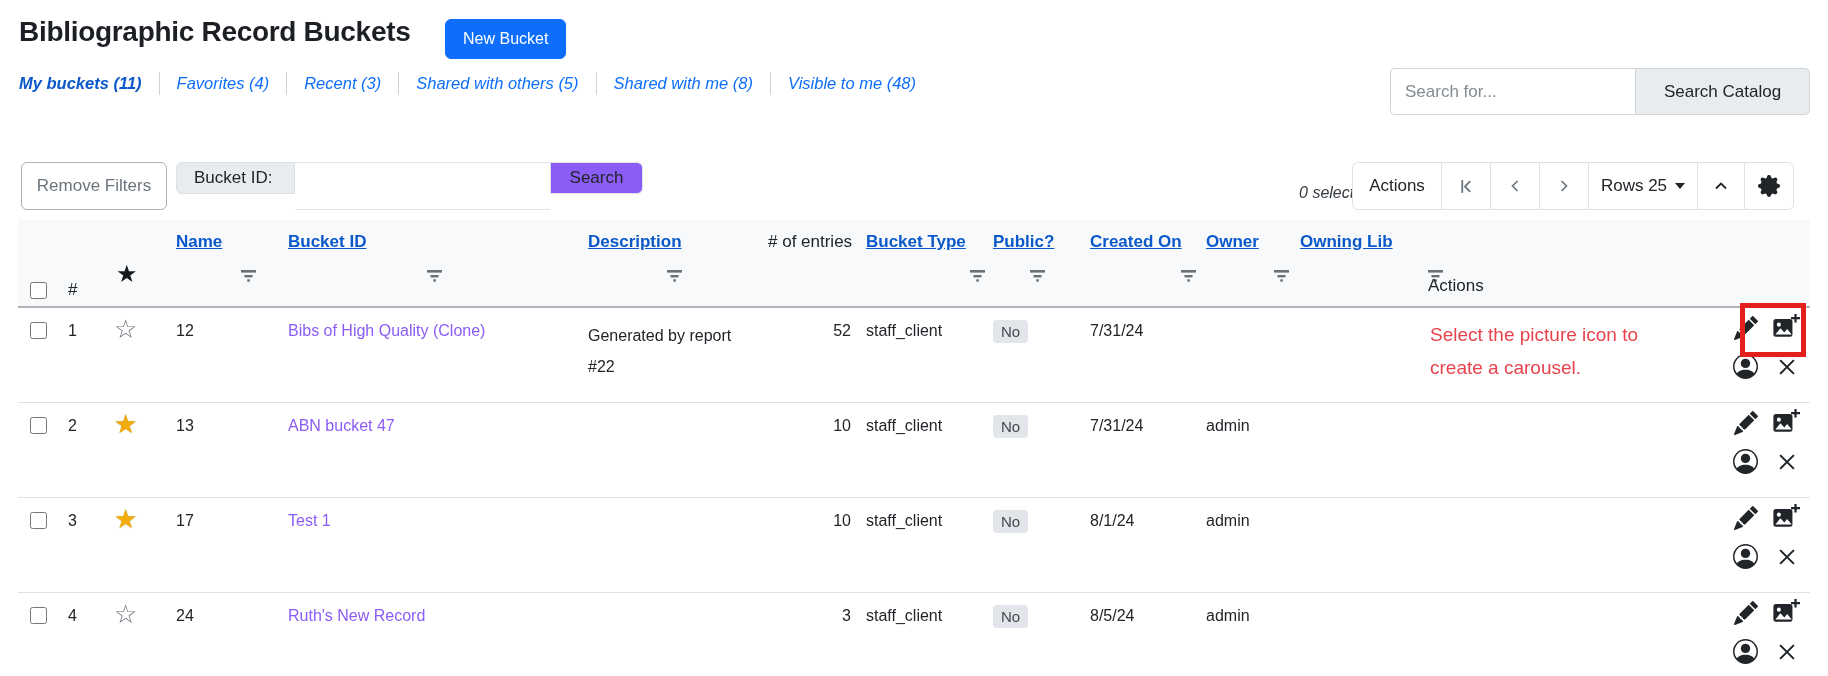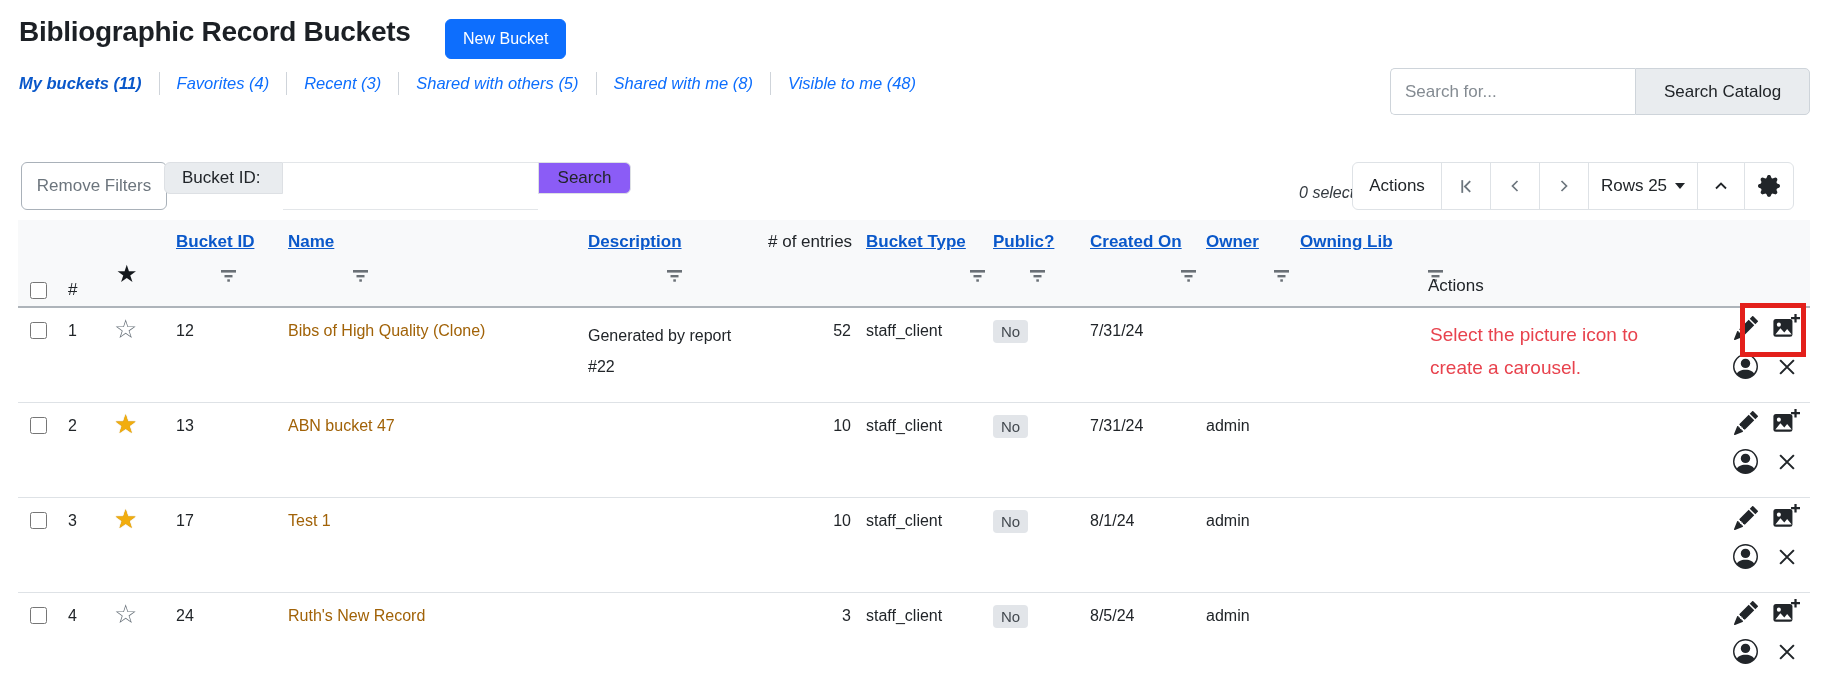--- a/index.html
+++ b/index.html
@@ -23,21 +23,21 @@
   #catalog-search-input{left:1390px;top:68px;width:245px;height:47px;box-sizing:border-box;
     border:1px solid #ced4da;border-right:none;border-radius:5px 0 0 5px;padding:0 14px;font-size:17px;
     font-family:inherit;color:#212529;}
   #catalog-search-input::placeholder{color:#848b92;}
   #catalog-search-btn{left:1635px;top:68px;width:175px;height:47px;box-sizing:border-box;background:#e9ecef;
     border:1px solid #ced4da;border-radius:0 5px 5px 0;font-size:17px;font-family:inherit;color:#212529;cursor:pointer;}
 
   
   #remove-filters-btn{left:21px;top:162px;width:146px;height:48px;box-sizing:border-box;background:#fff;
     border:1px solid #a9b1b9;border-radius:6px;color:#6c757d;font-size:17px;font-family:inherit;cursor:pointer;}
-  .bucket-id-group{left:164px;top:162px;height:32px;display:flex;border-radius:24px;}
+  .bucket-id-group{left:176px;top:162px;height:32px;display:flex;border-radius:24px;}
   .big-label{width:119px;box-sizing:border-box;background:#e9ecef;border:1px solid #dde0e4;
     border-radius:6px 0 0 6px;display:flex;align-items:center;padding-left:17px;font-size:17px;}
   #bucket-id-input{width:255px;height:48px;box-sizing:border-box;border:1px solid #e3e6e9;
     border-left:none;border-right:none;padding:0 10px;font-size:17px;font-family:inherit;}
   .big-search{width:93px;box-sizing:border-box;background:#8b5cf6;border:1px solid #dde0e4;
     border-radius:0 6px 6px 0;display:flex;align-items:center;justify-content:center;font-size:17px;cursor:pointer;}
 
   
   #selected-count{left:1268px;top:184px;width:104px;text-align:right;font-size:16px;font-style:italic;color:#343a40;}
   .toolbar{left:1352px;top:162px;display:flex;}
@@ -55,21 +55,21 @@
   .hcell{display:flex;flex-direction:column;align-items:flex-start;padding:12px 0 0 8px;box-sizing:border-box;}
   .hlink{font-size:17px;font-weight:bold;color:#0a58ca;text-decoration:underline;cursor:pointer;white-space:nowrap;}
   .hplain{font-size:17px;color:#212529;white-space:nowrap;}
   .filter-icon{margin-top:16px;align-self:center;cursor:pointer;}
   .hcell.right{align-items:flex-start;padding-right:7px;}
   .hcell.bottom{justify-content:flex-end;padding-bottom:10px;}
   .row{min-height:95px;border-bottom:1px solid #dee2e6;box-sizing:border-box;position:relative;font-size:16px;}
   .cell{padding:12px 0 0 8px;box-sizing:border-box;line-height:22px;}
   .cell.right{text-align:right;padding-right:7px;padding-left:0;}
   .cell.desc{padding-right:22px;line-height:31px;}
-  .name-link{color:#a16207;cursor:pointer;}
+  .name-link{color:#8b5cf6;cursor:pointer;}
   .chk{width:17px;height:17px;margin:0;accent-color:#fff;cursor:pointer;}
   .hcell.chkc{padding:62px 0 0 12px;}
   .cell.chkc{padding:14px 0 0 12px;}
   .hcell.numc{padding-top:60px;font-size:16px;}
   .star-hdr{padding:40px 0 0 16px;font-size:24px;color:#14181c;}
   .star{font-size:26px;line-height:26px;color:#6c757d;cursor:pointer;padding:8px 0 0 14px;}
   .star.fav{color:#f2ad0d;text-shadow:0 0 1px #b07c00;}
   .badge-no{display:inline-block;background:#e2e5e9;color:#444a50;border-radius:4px;
     padding:3px 8px;font-size:15px;line-height:17px;}
 
@@ -147,30 +147,30 @@
   <div class="g ghead">
     <div class="hcell chkc">
         <input type="checkbox" class="chk" style="">
       </div>
     <div class="hcell numc">
         <span class="hplain">#</span>
       </div>
     <div class="star-hdr">★</div>
 
     <div class="hcell">
+      <span class="hlink">Name</span>
+      <svg class="filter-icon" style="align-self:flex-start;margin-left:64px;" width="17" height="15" viewBox="0 0 17 15">
+          <rect x="1" y="2" width="15" height="2.6" fill="#6a7076"></rect>
+          <rect x="4.5" y="7" width="8" height="2.4" fill="#6a7076"></rect>
+          <rect x="7.3" y="11.3" width="2.6" height="2.4" fill="#6a7076"></rect>
+        </svg>
+    </div>
+    <div class="hcell">
       <span class="hlink">Bucket ID</span>
       <svg class="filter-icon" width="17" height="15" viewBox="0 0 17 15">
-          <rect x="1" y="2" width="15" height="2.6" fill="#6a7076"></rect>
-          <rect x="4.5" y="7" width="8" height="2.4" fill="#6a7076"></rect>
-          <rect x="7.3" y="11.3" width="2.6" height="2.4" fill="#6a7076"></rect>
-        </svg>
-    </div>
-    <div class="hcell">
-      <span class="hlink">Name</span>
-      <svg class="filter-icon" style="align-self:flex-start;margin-left:64px;" width="17" height="15" viewBox="0 0 17 15">
           <rect x="1" y="2" width="15" height="2.6" fill="#6a7076"></rect>
           <rect x="4.5" y="7" width="8" height="2.4" fill="#6a7076"></rect>
           <rect x="7.3" y="11.3" width="2.6" height="2.4" fill="#6a7076"></rect>
         </svg>
     </div>
     <div class="hcell">
       <span class="hlink">Description</span>
       <svg class="filter-icon" width="17" height="15" viewBox="0 0 17 15">
           <rect x="1" y="2" width="15" height="2.6" fill="#6a7076"></rect>
           <rect x="4.5" y="7" width="8" height="2.4" fill="#6a7076"></rect>

